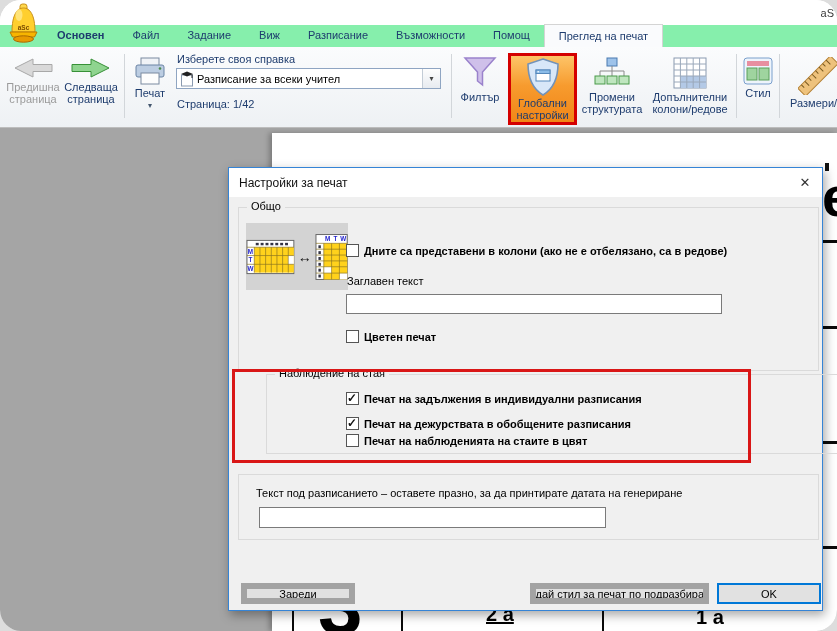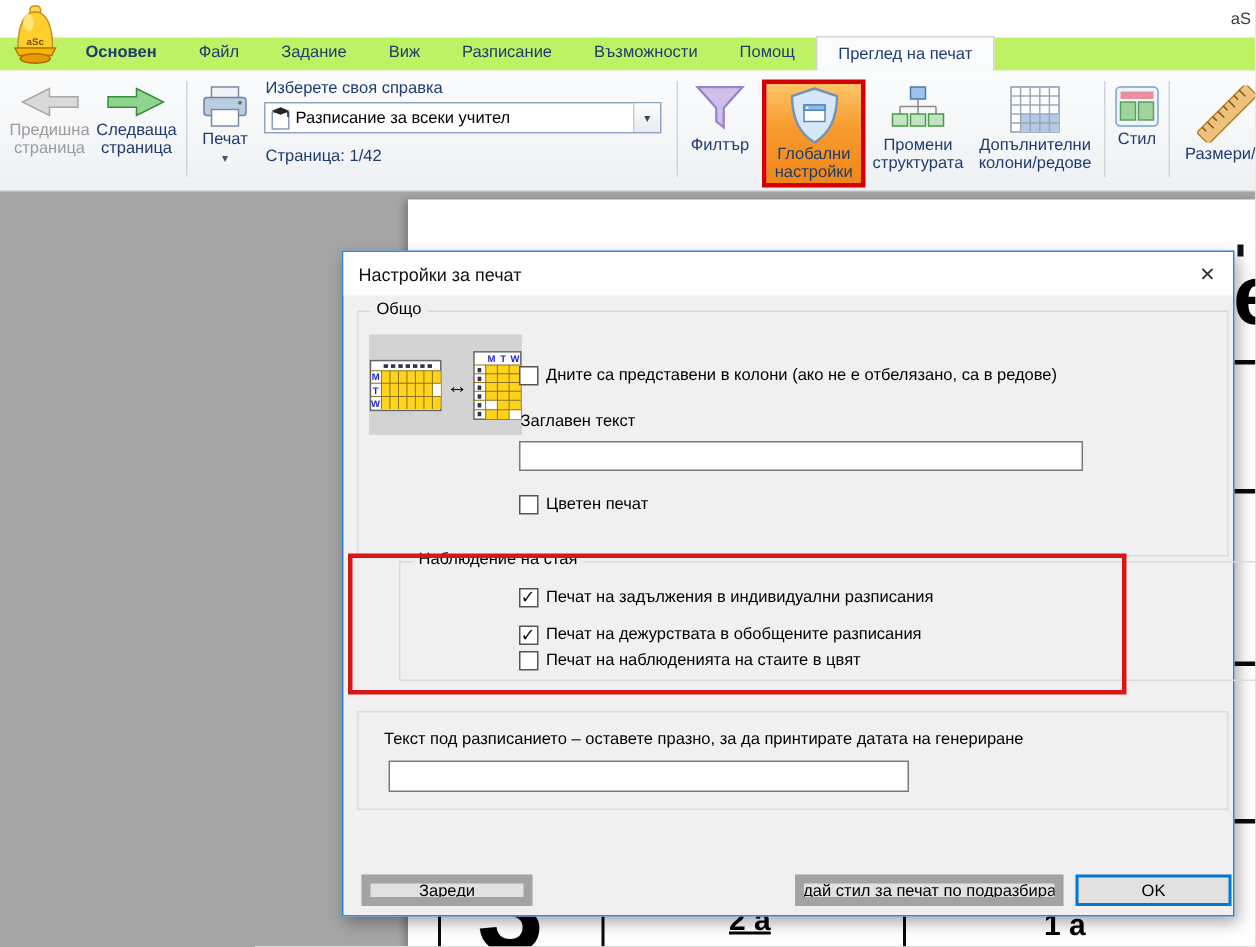--- a/index.html
+++ b/index.html
@@ -1,23 +1,23 @@
 <!DOCTYPE html>
 <html><head>
 <meta charset="utf-8">
 <style>
   html,body{margin:0;padding:0;background:#ddd;}
   .screen{position:relative;width:837px;height:631px;background:#fff;overflow:hidden;
-          font-family:"Liberation Sans",sans-serif;color:#000;}
+          font-family:"Liberation Sans",sans-serif;color:#000;border-radius:21px;}
 
   
   .topstrip{position:absolute;left:0;top:0;width:837px;height:25px;background:#fff;}
   .logo{position:absolute;left:7px;top:3px;z-index:6;}
   .wintitle{position:absolute;right:3px;top:7px;font-size:11px;color:#3a3a3a;}
-  .tabrow{position:absolute;left:0;top:25px;width:837px;height:22px;background:#bef264;
+  .tabrow{position:absolute;left:0;top:25px;width:837px;height:22px;background:#86efac;
           display:flex;align-items:stretch;padding-left:43px;box-sizing:border-box;}
   .tab{font-size:11px;color:#1e3c6e;padding:4px 14px 0 14px;white-space:nowrap;cursor:default;}
   .tab.bold{font-weight:bold;}
   .tab.active{background:#fafbfd;border:1px solid #d4d4d4;border-bottom:none;margin-top:-1px;padding-top:5px;text-align:center;}
 
   
   .toolbar{position:absolute;left:0;top:47px;width:837px;height:81px;
            background:linear-gradient(#fbfcfd,#eef1f4);border-bottom:1px solid #bdbdbd;box-sizing:border-box;}
   .tbtn{position:absolute;top:4px;text-align:center;color:#1e3c6e;font-size:11px;line-height:12px;}
   .tbtn .ic{display:block;margin:6px auto 2px auto;}
@@ -52,21 +52,21 @@
           box-shadow:2px 4px 10px rgba(0,0,0,.35);font-size:11px;}
   .dtitle{position:absolute;left:0;top:0;right:0;height:29px;background:#fff;}
   .dtitle .ttext{position:absolute;left:10px;top:8px;font-size:12px;color:#111;}
   .dclose{position:absolute;right:0;top:0;width:34px;height:29px;display:flex;align-items:center;
           justify-content:center;font-size:13px;color:#333;cursor:default;}
   .group{position:absolute;border:1px solid #dadada;}
   .glabel{position:absolute;top:-8px;left:8px;background:#f0f0f0;padding:0 4px;font-size:11px;white-space:nowrap;}
   .iconpanel{position:absolute;left:17px;top:55px;width:102px;height:67px;background:#d3d3d3;
              display:flex;align-items:center;justify-content:center;gap:3px;}
   .swap{font-size:14px;font-weight:bold;color:#111;}
-  .cbrow{position:absolute;display:flex;align-items:flex-start;gap:5px;white-space:nowrap;}
+  .cbrow{position:absolute;display:flex;align-items:center;gap:5px;white-space:nowrap;font-weight:bold;}
   .cb{width:13px;height:13px;background:#fff;border:1px solid #555;box-sizing:border-box;
       position:relative;flex:none;}
   .cb.checked::after{content:"✓";position:absolute;left:0px;top:-2px;font-size:12px;color:#111;}
   .tinput{position:absolute;background:#fff;border:1px solid #7a7a7a;box-sizing:border-box;
           font-family:"Liberation Sans",sans-serif;font-size:11px;padding:0 3px;}
   .dlabel{position:absolute;font-size:11px;white-space:nowrap;}
   .redbox{position:absolute;left:3px;top:201px;width:519px;height:94px;border:3px solid #d91616;
           box-sizing:border-box;z-index:4;pointer-events:none;}
   .btn{position:absolute;top:415px;height:21px;background:#e1e1e1;border:6px solid #a3a3a3;
        box-sizing:border-box;font-size:11px;display:flex;align-items:center;justify-content:center;

